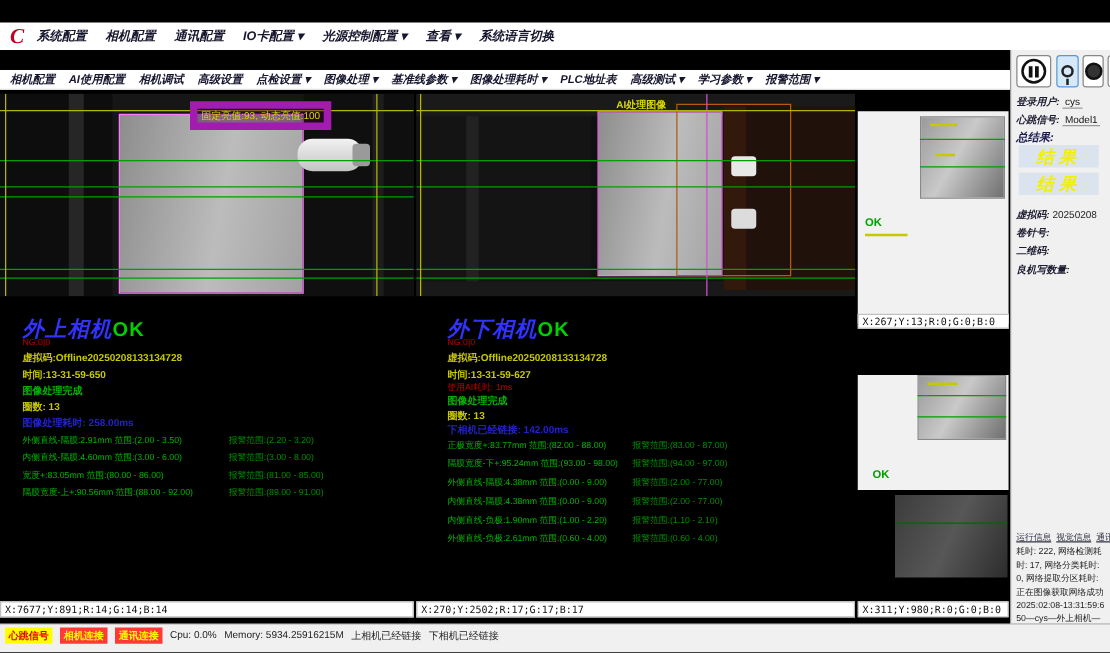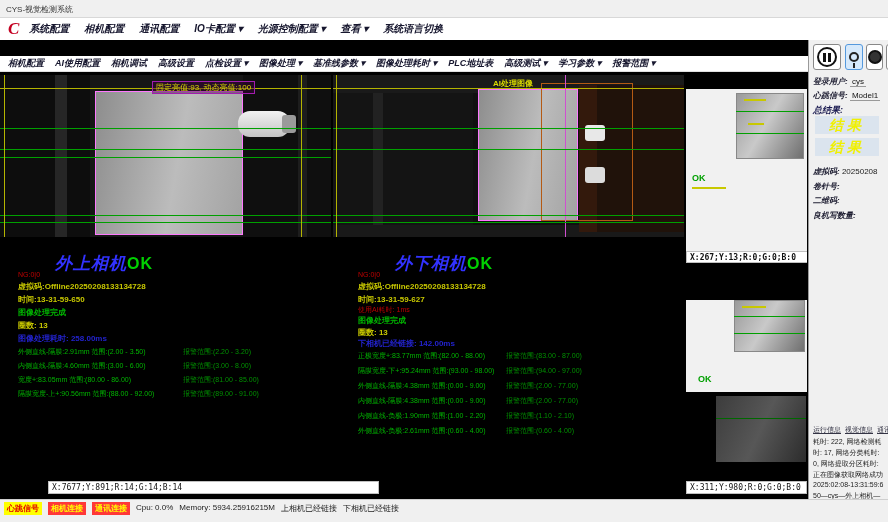--- a/index.html
+++ b/index.html
@@ -23,37 +23,37 @@
   .tool-item { font-size:9px; font-weight:bold; font-style:italic; color:#16162e; margin-right:11px; white-space:nowrap; }
 
   
   .img-panel { background:#161616; overflow:hidden; }
   #panel-left  { left:0;   top:75px; width:331px; height:162px; }
   #panel-mid   { left:333px;top:75px; width:351px; height:162px; background:#101010; }
   .gline { position:absolute; left:0; right:0; height:1px; background:#00a000; }
   .yline-v { position:absolute; top:0; bottom:0; width:1px; background:#b4b400; }
   .yline-h { position:absolute; left:0; right:0; height:1px; background:#b4b400; }
   .cell { position:absolute; background:linear-gradient(100deg,#8d8d8d,#bcbcbc 55%,#a2a2a2); border:1px solid #ff78ff; }
-  .anno-box { position:absolute; border:1px solid #a21caf; background:rgba(60,0,60,.45); color:#d8d800; font-size:8px; line-height:11px; padding:0 3px; white-space:nowrap; }
+  .anno-box { position:absolute; border:6px solid #a21caf; background:rgba(60,0,60,.45); color:#d8d800; font-size:8px; line-height:11px; padding:0 3px; white-space:nowrap; }
   .ai-label { position:absolute; color:#d8d800; font-size:8px; font-weight:bold; }
 
   
   .preview { background:#000; overflow:hidden; }
   #preview-top { left:686px; top:75px;  width:121px; height:196px; }
   #preview-bot { left:686px; top:278px; width:121px; height:216px; }
   .preview .paper { position:absolute; background:#f1f1f1; }
   .mini-photo { position:absolute; background:linear-gradient(120deg,#9a9a9a,#c9c9c9 45%,#6f6f6f); border:1px solid #888; }
   .mini-ok { position:absolute; color:#00a000; font-size:9px; font-weight:bold; }
   .mini-yellow { position:absolute; height:2px; background:#c8c800; }
 
   
   .coord-bar { position:absolute; background:#ffffff; border:1px solid #c0c0c0; font-family:"DejaVu Sans Mono", monospace; font-size:8px; color:#111; line-height:11px; padding-left:3px; }
 
   
-  .cam-title { position:absolute; font-size:17px; font-weight:bold; font-style:italic; color:#3232ff; letter-spacing:1px; white-space:nowrap;margin-left:37px; }
+  .cam-title { position:absolute; font-size:17px; font-weight:bold; font-style:italic; color:#3232ff; letter-spacing:1px; white-space:nowrap; }
   .cam-ok { color:#00d000; font-style:normal; font-weight:bold; font-size:16px; }
   .ng-line { position:absolute; font-size:7px; color:#c00000; }
   .yel-line { position:absolute; font-size:8px; font-weight:bold; color:#c8c800; white-space:nowrap; }
   .grn-line { position:absolute; font-size:8px; font-weight:bold; color:#00b400; white-space:nowrap; }
   .blu-line { position:absolute; font-size:8px; font-weight:bold; color:#2222cc; white-space:nowrap; }
   .mrow { position:absolute; display:flex; font-size:7px; color:#00b400; white-space:nowrap; }
   .mrow .mtext { display:inline-block; }
   .mrow .malarm { display:inline-block; color:#009000; }
   #panel-left-rows .mtext { width:165px; }
   #panel-mid-rows  .mtext { width:148px; }
@@ -84,23 +84,20 @@
   .stat-text { font-size:8px; color:#222; white-space:nowrap; padding-top:1px; }
 
   
   .shade { position:absolute; }
 </style>
 </head>
 <body>
 
 <div id="app">
 
-  <div class="abs" id="titlebar">
-    <div class="abs" id="title-text">CYS-视觉检测系统</div>
-  </div>
 
   <div class="abs" id="menubar">
     <span id="logo">C</span>
     <span class="menu-item">系统配置</span>
     <span class="menu-item">相机配置</span>
     <span class="menu-item">通讯配置</span>
     <span class="menu-item">IO卡配置 ▾</span>
     <span class="menu-item">光源控制配置 ▾</span>
     <span class="menu-item">查看 ▾</span>
     <span class="menu-item">系统语言切换</span>
@@ -164,21 +161,21 @@
 
   <div class="abs preview" id="preview-top">
     <div class="paper" style="left:0;top:14px;width:121px;height:170px;"></div>
     <div class="mini-photo" style="left:50px;top:18px;width:68px;height:66px;"></div>
     <div class="shade" style="left:50px;top:36px;width:68px;height:1px;background:#00a000;"></div>
     <div class="shade" style="left:50px;top:58px;width:68px;height:1px;background:#00a000;"></div>
     <div class="mini-yellow" style="left:58px;top:24px;width:22px;"></div>
     <div class="mini-yellow" style="left:62px;top:48px;width:16px;"></div>
     <div class="mini-ok" style="left:6px;top:98px;">OK</div>
     <div class="mini-yellow" style="left:6px;top:112px;width:34px;"></div>
-    <div class="coord-bar" style="left:0;top:176px;width:132px;height:12px;font-weight:bold;">X:267;Y:13;R:0;G:0;B:0</div>
+    <div class="coord-bar" style="left:0;top:176px;width:132px;height:12px;">X:267;Y:13;R:0;G:0;B:0</div>
   </div>
 
   <div class="abs preview" id="preview-bot">
     <div class="paper" style="left:0;top:22px;width:121px;height:92px;"></div>
     <div class="mini-photo" style="left:48px;top:22px;width:71px;height:52px;"></div>
     <div class="shade" style="left:48px;top:38px;width:71px;height:1px;background:#00a000;"></div>
     <div class="shade" style="left:48px;top:55px;width:71px;height:1px;background:#00a000;"></div>
     <div class="mini-yellow" style="left:56px;top:28px;width:24px;"></div>
     <div class="mini-ok" style="left:12px;top:96px;">OK</div>
     <div class="shade" style="left:30px;top:118px;width:90px;height:66px;background:linear-gradient(115deg,#3c3c3c,#575757 50%,#2c2c2c);"></div>
@@ -244,21 +241,22 @@
     <div class="mrow" style="left:358px;top:411px;">
       <span class="mtext">内侧直线-负极:1.90mm 范围:(1.00 - 2.20)</span>
       <span class="malarm">报警范围:(1.10 - 2.10)</span>
     </div>
     <div class="mrow" style="left:358px;top:426px;">
       <span class="mtext">外侧直线-负极:2.61mm 范围:(0.60 - 4.00)</span>
       <span class="malarm">报警范围:(0.60 - 4.00)</span>
     </div>
   </div>
 
-  <div class="coord-bar" style="left:0;top:481px;width:331px;height:13px;margin-left:48px;">X:7677;Y:891;R:14;G:14;B:14</div>
+  <div class="coord-bar" style="left:0;top:481px;width:331px;height:13px;">X:7677;Y:891;R:14;G:14;B:14</div>
+  <div class="coord-bar" style="left:333px;top:481px;width:351px;height:13px;">X:270;Y:2502;R:17;G:17;B:17</div>
 
   <div class="abs" id="sidebar">
     <div class="btn" style="left:4px;width:28px;">
       <span class="pause-circle">
           <i></i>
           <i></i>
         </span>
     </div>
     <div class="btn sel" style="left:36px;width:18px;">
       <span class="webcam-head"></span>

